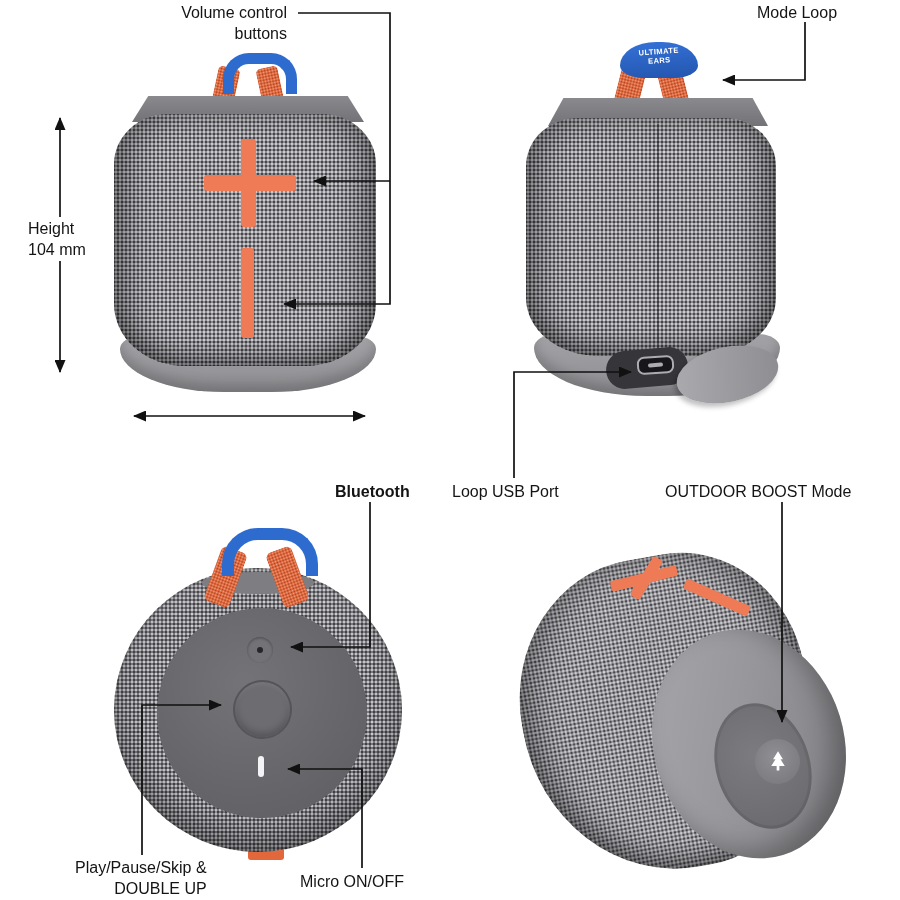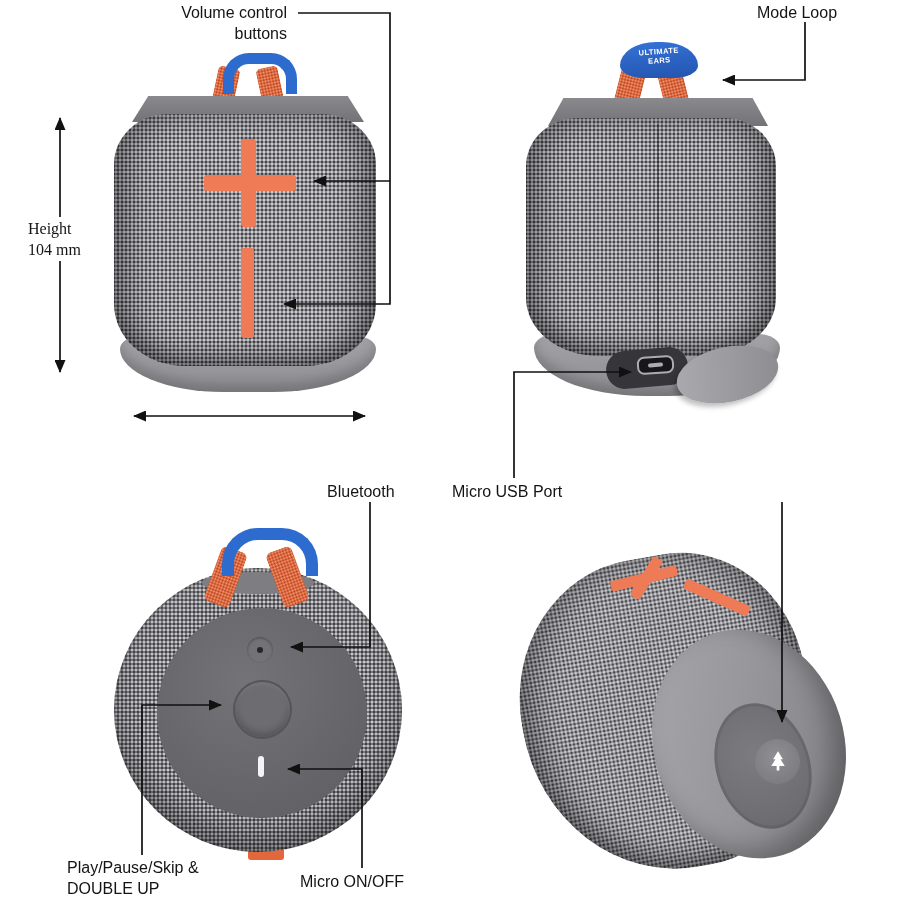--- a/index.html
+++ b/index.html
@@ -125,21 +125,22 @@
       <path d="M514 478 V372 H631" marker-end="url(#ae)"></path>
       <path d="M782 502 V722" marker-end="url(#ae)"></path>
       <path d="M142 855 V705 H221" marker-end="url(#ae)"></path>
       <path d="M362 868 V769 H288" marker-end="url(#ae)"></path>
     </g>
   </svg>
 
   <div class="lbl" style="right:613px;top:2px;text-align:right;">Volume control
 buttons</div>
   <div class="lbl" style="left:757px;top:2px;">Mode Loop</div>
-  <div class="lbl" style="left:26px;top:217px;background:#fff;padding:1px 2px;font-family:Liberation Serif, serif;">Height
+  <div class="lbl" style="left:26px;top:217px;background:#fff;padding:1px 2px;">Height
 104 mm</div>
-  <div class="lbl" style="left:327px;top:481px;">Bluetooth</div>
-  <div class="lbl" style="left:452px;top:481px;">Micro USB Port</div>
-  <div class="lbl" style="left:67px;top:857px;">Play/Pause/Skip &amp;
+  <div class="lbl" style="left:335px;top:481px;font-weight:bold;">Bluetooth</div>
+  <div class="lbl" style="left:452px;top:481px;">Loop USB Port</div>
+  <div class="lbl" style="left:665px;top:481px;">OUTDOOR BOOST Mode</div>
+  <div class="lbl" style="left:75px;top:857px;text-align:right;">Play/Pause/Skip &amp;
 DOUBLE UP</div>
   <div class="lbl" style="left:300px;top:871px;">Micro ON/OFF</div>
 
 </div>
 
 </body></html>

